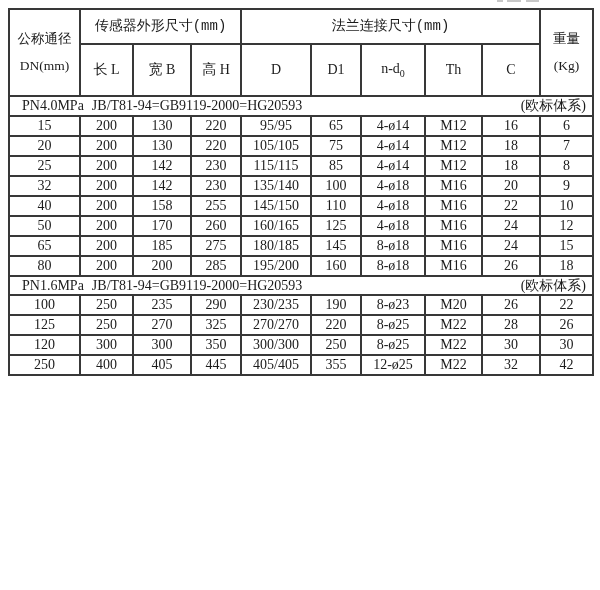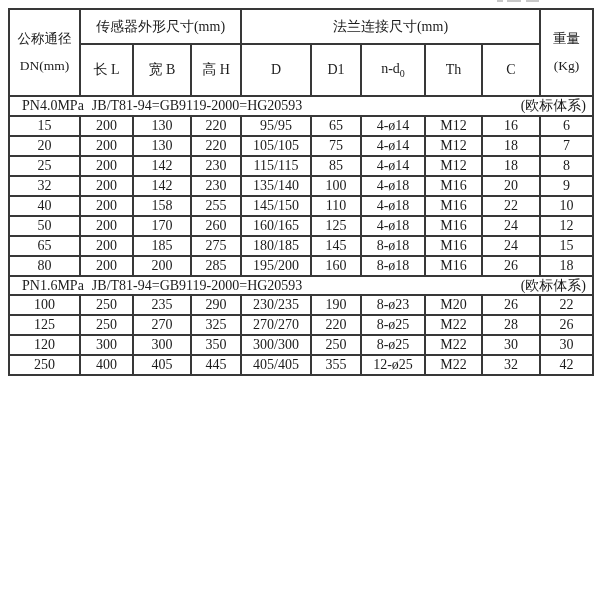--- a/index.html
+++ b/index.html
@@ -31,21 +31,21 @@
     font-weight: normal;
     padding: 0;
     font-size: 14px;
     line-height: 1.25;
     overflow: hidden;
   }
   .spec thead tr.hr1 { height: 35px; }
   .spec thead tr.hr2 { height: 52px; font-family: Liberation Serif, serif; }
   .spec tr.section-row { height: 16px; }
   .spec tr.data-row { height: 20px; }
-  .hdr-group { font-size: 13.5px; }
+  .hdr-group { font-size: 13.5px; font-family: Liberation Mono, monospace; }
   .hdr-two-line div { font-size: 13.5px; }
   .hdr-two-line div + div { margin-top: 10px; }
   .spec sub { font-size: 10px; }
   .section-cell { padding: 0; }
   .section-flex {
     display: flex; align-items: center;
     padding-left: 12px; padding-right: 6px;
     font-size: 14px;
   }
   .section-flex .standard { margin-left: 8px; }

